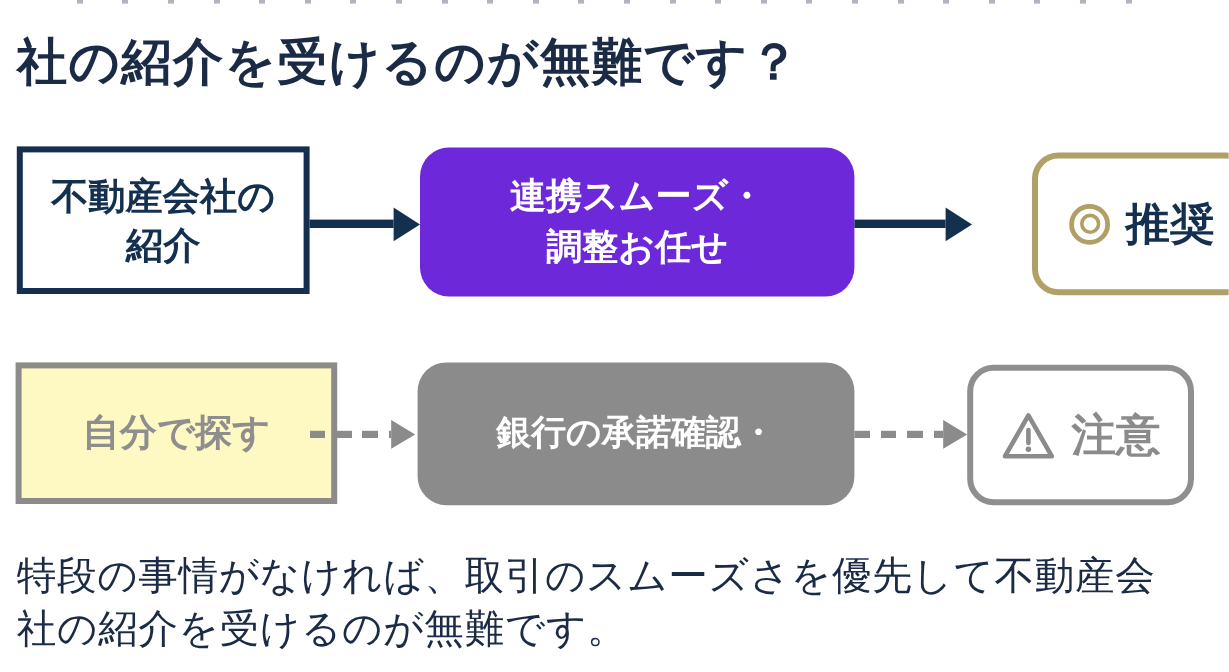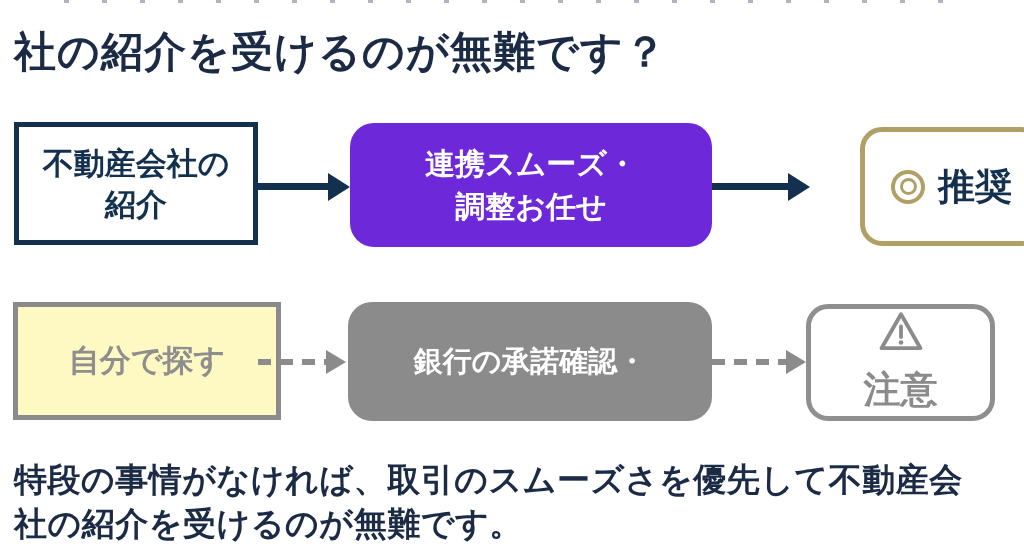--- a/index.html
+++ b/index.html
@@ -71,21 +71,21 @@
   }
   .mid2 {
     left: 348px; top: 302px; width: 364px; height: 119px;
     background: #8b8b8b; border-radius: 24px;
     color: #ffffff; font-weight: bold; font-size: 29px; line-height: 43px;
   }
   .res2 {
     left: 806px; top: 304px; width: 189px; height: 117px;
     border: 5px solid #8f8f8f; border-radius: 22px;
     background: #ffffff;
-    flex-direction: column; gap: 13px;
+    flex-direction: row; gap: 13px;
   }
   .res2 .label { color: #8b8b8b; font-weight: bold; font-size: 37px; }
 
   
   .arrow { position: absolute; }
   .arrow-solid { height: 7px; background: #14304f; }
   .arrow-solid::after {
     content: ""; position: absolute; right: -22px; top: 50%;
     transform: translateY(-50%);
     width: 0; height: 0;
@@ -120,21 +120,21 @@
   }
   .double-circle .inner {
     width: 11px; height: 11px;
     border: 3.5px solid #b1a066; border-radius: 50%;
   }
   .warning-svg { width: 46px; height: 42px; flex: none; }
 
   .footer {
     position: absolute;
     left: 14px; top: 458px; width: 996px;
-    color: #1b2b45; font-weight: bold;
+    color: #1b2b45; font-weight: normal;
     font-size: 33px; line-height: 44px;
     letter-spacing: 0.5px;
   }
 </style>
 </head>
 <body>
 
 <div class="stage">
 
   <div class="top-remnant"></div>

